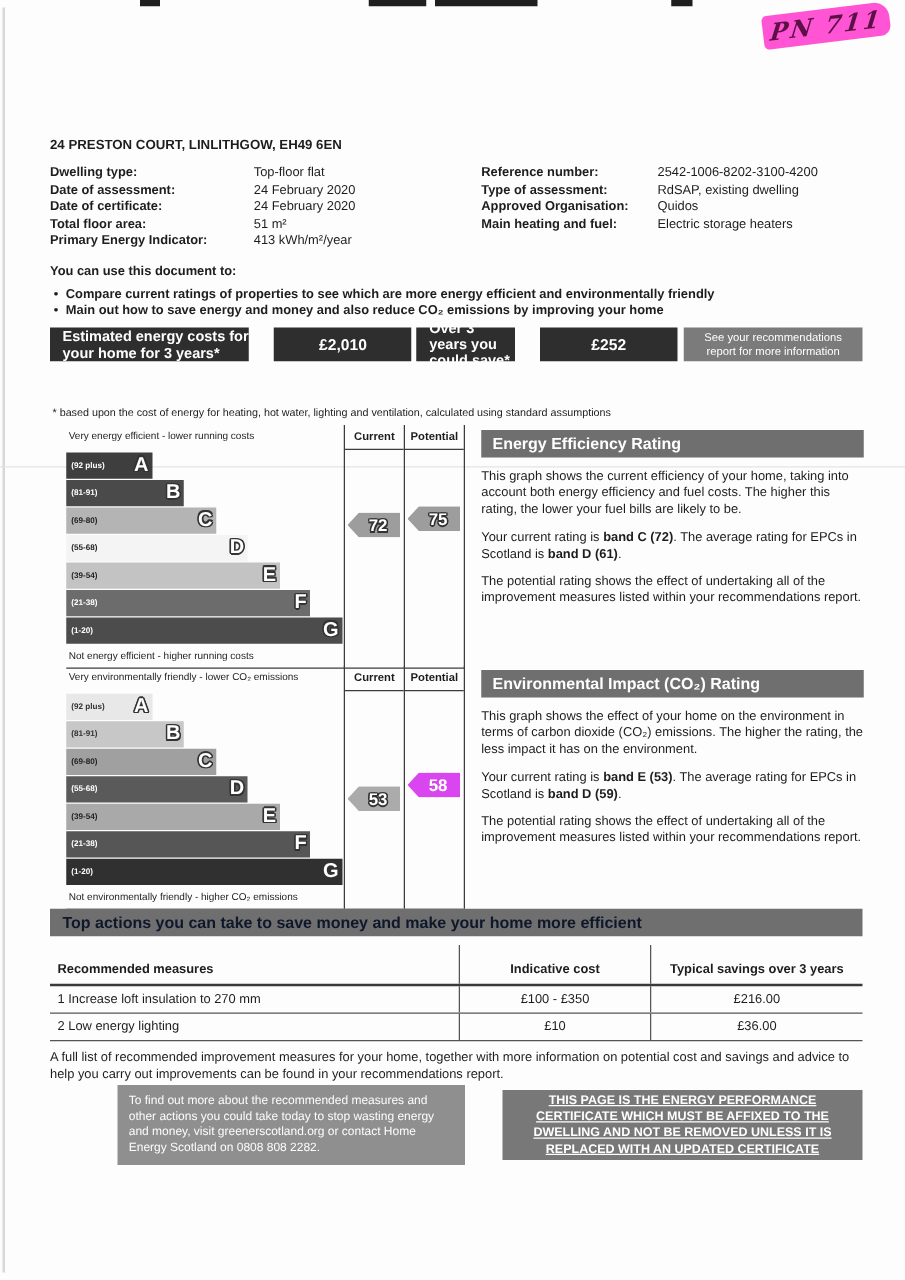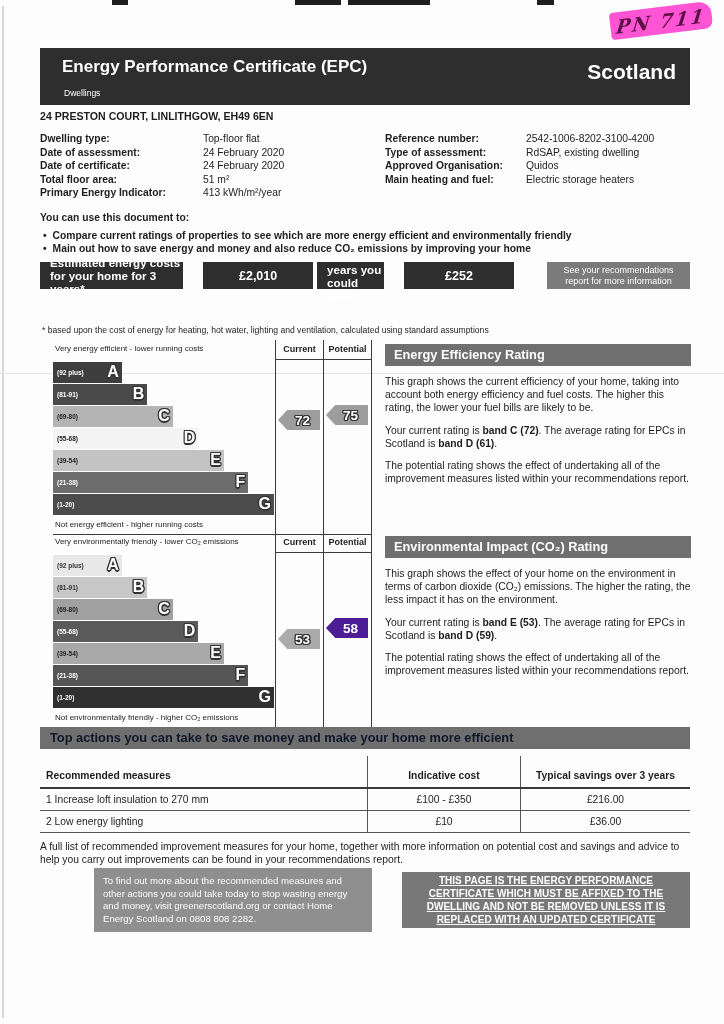--- a/index.html
+++ b/index.html
@@ -32,21 +32,21 @@
   .usage ul{margin:7px 0 0 3px;padding:0;list-style:none;}
   .usage li{font-weight:bold;margin-top:2px;}
   .usage li:before{content:"•";margin-right:6px;}
   
   .costs{position:absolute;left:40px;top:262px;width:650px;display:flex;gap:5px;}
   .cost-left{flex:1;display:flex;flex-direction:row;gap:4px;}
   .cost-row{display:flex;gap:4px;height:27px;}
   .cost-label{flex:1;background:#2e2e2e;color:#fff;font-weight:bold;font-size:11.6px;display:flex;align-items:center;padding-left:10px;}
   .cost-val{width:110px;background:#2e2e2e;color:#fff;font-weight:bold;font-size:12.5px;display:flex;align-items:center;justify-content:center;margin-left:16px;}
   .cost-info{width:127px;background:#7b7b7b;color:#fff;font-size:9px;line-height:11px;text-align:center;
-             display:flex;align-items:center;justify-content:center;padding:0 8px;margin-left:28px;}
+             display:flex;align-items:center;justify-content:center;padding:0 8px;}
   .footnote{position:absolute;left:42px;top:325px;font-size:8.6px;}
   
   .chart{position:absolute;left:53px;width:319px;display:flex;border-bottom:1.6px solid #3c3c3c;}
   .bands{width:222px;}
   .scale-top{height:18px;font-size:8px;padding:4px 0 0 2px;}
   .scale-bottom{height:14px;font-size:8px;padding:4px 0 0 2px;}
   .brow{height:21px;margin-bottom:1px;}
   .bbar{height:100%;display:flex;align-items:center;position:relative;}
   .range{font-size:6.5px;font-weight:bold;padding-left:4px;white-space:nowrap;}
   .letter{position:absolute;right:3px;top:50%;transform:translateY(-53%);font-size:16px;font-weight:bold;color:#fff;
@@ -62,21 +62,21 @@
   .ccol.last{border-right:1.6px solid #3c3c3c;}
   .colhead{height:19px;line-height:19px;text-align:center;font-weight:bold;font-size:9px;border-bottom:1.6px solid #3c3c3c;}
   .arrow{position:absolute;left:2px;width:42px;height:20px;display:flex;align-items:center;justify-content:center;
          padding-left:7px;box-sizing:border-box;font-size:13.5px;font-weight:bold;
          clip-path:polygon(0 50%,22% 0,100% 0,100% 100%,22% 100%);}
   .outline span{color:#fff;text-shadow:-1.2px 0 #333,1.2px 0 #333,0 -1.2px #333,0 1.2px #333,-1px -1px #333,1px 1px #333,1px -1px #333,-1px 1px #333;}
   .plain span{color:#fff;}
   .arr-ee-c{background:#9d9d9d;top:70px;}
   .arr-ee-p{background:#9d9d9d;top:65px;}
   .arr-env-c{background:#ababab;top:96px;}
-  .arr-env-p{background:#4c1d95;top:85px;}
+  .arr-env-p{background:#d946ef;top:85px;}
   
   .panel{position:absolute;left:385px;width:306px;}
   .panel-bar{background:#6f6f6f;color:#fff;font-weight:bold;font-size:12.8px;padding:3px 0 4px 9px;}
   .panel p{font-size:10.3px;line-height:13.2px;margin:9px 0 0 0;}
   
   .actions-bar{position:absolute;left:40px;top:727px;width:650px;height:22px;background:#6f6f6f;color:#0f172a;
                font-weight:bold;font-size:12.8px;line-height:22px;padding-left:10px;box-sizing:border-box;}
   .atable{position:absolute;left:40px;top:756px;width:650px;font-size:10.3px;}
   .arow{display:flex;}
   .ahead{font-weight:bold;border-bottom:2.2px solid #3a3a3a;}
@@ -103,25 +103,20 @@
   <div class="topmark m1"></div>
   <div class="topmark m2"></div>
   <div class="topmark m3"></div>
   <div class="topmark m4"></div>
   <div class="edge-line"></div>
   <div class="faint-line"></div>
   <div class="hl">
     <span>PN 711</span>
   </div>
 
-  <div class="band-header">
-    <div class="band-title">Energy Performance Certificate (EPC)</div>
-    <div class="band-sub">Dwellings</div>
-    <div class="band-region">Scotland</div>
-  </div>
 
   <div class="address">24 PRESTON COURT, LINLITHGOW, EH49 6EN</div>
 
   <div class="details">
     <div class="dcol-l">
       <div class="drow">
           <span class="dlab">Dwelling type:</span>
           <span>Top-floor flat</span>
         </div>
       <div class="drow">

